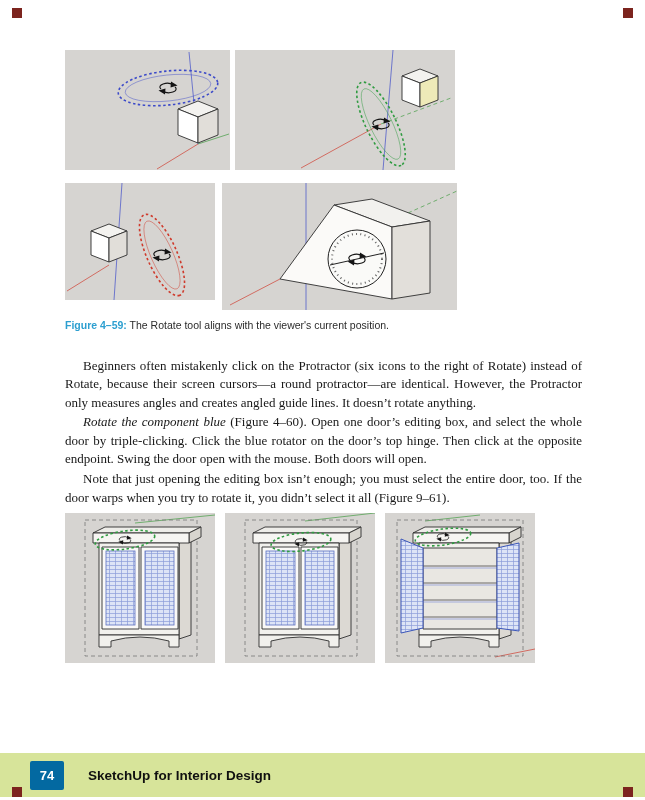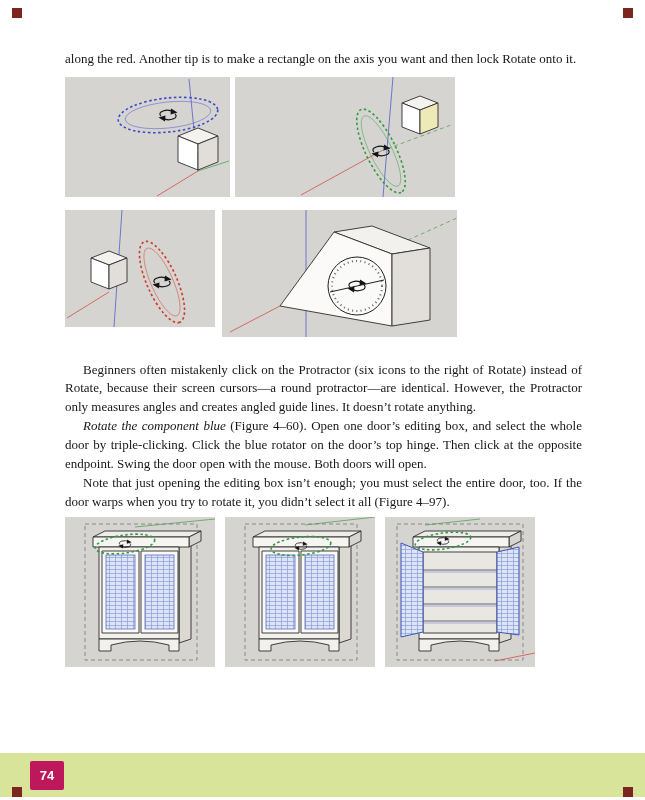--- a/index.html
+++ b/index.html
@@ -21,21 +21,21 @@
   .figrow2{display:flex;gap:7px;align-items:flex-start;margin-top:13px;}
   .figrow3{display:flex;gap:10px;align-items:flex-start;margin-top:6px;}
   .shot{display:block;background:#d6d4d1;}
 
   .caption{font-family:"Liberation Sans", sans-serif;font-size:10.5px;line-height:14.5px;
            color:#2b2b2b;margin-top:8px;text-align:left;}
   .cap-label{font-weight:bold;color:#2d9fd0;}
 
   .footer{position:absolute;left:0;right:0;bottom:3px;height:44px;background:#d7e49a;
           display:flex;align-items:center;font-family:"Liberation Sans", sans-serif;}
-  .pagebox{margin-left:30px;width:34px;height:29px;background:#be185d;color:#ffffff;
+  .pagebox{margin-left:30px;width:34px;height:29px;background:#0369a1;color:#ffffff;
            display:flex;align-items:center;justify-content:center;font-weight:bold;font-size:13px;
            border-radius:2px;}
   .ftitle{margin-left:24px;font-weight:bold;font-size:13.5px;color:#101010;}
 
   
   .edge{stroke:#2e2e2e;stroke-width:0.9;stroke-linejoin:round;}
   .axr{stroke:#cf3a2c;stroke-width:1;}
   .axg{stroke:#3f9b3f;stroke-width:1;}
   .axb{stroke:#3b49c9;stroke-width:1;}
   .thin{stroke-width:0.8;opacity:0.85;}
@@ -54,21 +54,20 @@
 <body>
 
 <div class="page">
   <div class="corner tl"></div>
   <div class="corner tr"></div>
   <div class="corner bl"></div>
   <div class="corner br"></div>
 
   <div class="content">
 
-    <p class="body-text intro">along the red. Another tip is to make a rectangle on the axis you want and then lock Rotate onto it.</p>
 
     <div class="figrow1">
 
       <svg class="shot" width="165" height="120" viewBox="0 0 165 120">
         <rect width="165" height="120" fill="#d6d4d1"></rect>
         <line x1="133" y1="94" x2="164" y2="84" class="axg thin"></line>
         <line x1="133" y1="94" x2="92" y2="119" class="axr thin"></line>
         <line x1="133" y1="94" x2="124" y2="2" class="axb thin"></line>
         <g transform="translate(133,72)">
           <polygon points="-20,-13 0,-21 20,-13 0,-5" fill="#f3f2ef" class="edge"></polygon>
@@ -150,25 +149,29 @@
         </g>
         <g transform="translate(135,76)">
           <path class="ri" d="M-7,1 A7,3.6 0 0 1 5,-3"></path>
             <polygon class="rif" points="3,-6.5 9.5,-2.5 2.5,-0.5"></polygon>
           <path class="ri" d="M7,-1 A7,3.6 0 0 1 -5,3"></path>
             <polygon class="rif" points="-3,6.5 -9.5,2.5 -2.5,0.5"></polygon>
         </g>
       </svg>
     </div>
 
+    <p class="caption">
+      <span class="cap-label">Figure 4–59:</span>
+      <span>The Rotate tool aligns with the viewer's current position.</span>
+    </p>
 
     <div class="para-block">
       <p class="body-text indent">Beginners often mistakenly click on the Protractor (six icons to the right of Rotate) instead of Rotate, because their screen cursors—a round protractor—are identical. However, the Protractor only measures angles and creates angled guide lines. It doesn’t rotate anything.</p>
       <p class="body-text indent"><span class="italic">Rotate the component blue</span><span> (Figure 4–60). Open one door’s editing box, and select the whole door by triple-clicking. Click the blue rotator on the door’s top hinge. Then click at the opposite endpoint. Swing the door open with the mouse. Both doors will open.</span></p>
-      <p class="body-text indent">Note that just opening the editing box isn’t enough; you must select the entire door, too. If the door warps when you try to rotate it, you didn’t select it all (Figure 4–97).</p>
+      <p class="body-text indent">Note that just opening the editing box isn’t enough; you must select the entire door, too. If the door warps when you try to rotate it, you didn’t select it all (Figure 9–61).</p>
     </div>
 
     <div class="figrow3">
 
       <svg class="shot" width="150" height="150" viewBox="0 0 150 150">
         <defs>
           <pattern id="m1" width="6" height="8" patternUnits="userSpaceOnUse">
             <rect width="6" height="8" fill="#dde4f6"></rect>
             <path d="M0,0.5 H6 M0,4.5 H6" class="meshline"></path>
             <path d="M2.5,0 V8" class="meshline"></path>
@@ -271,14 +274,15 @@
             <polygon class="rif" points="-3,6.5 -9.5,2.5 -2.5,0.5"></polygon>
         </g>
       </svg>
     </div>
 
 
   </div>
 
   <div class="footer">
     <div class="pagebox">74</div>
+    <div class="ftitle">SketchUp for Interior Design</div>
   </div>
 </div>
 
 </body></html>

